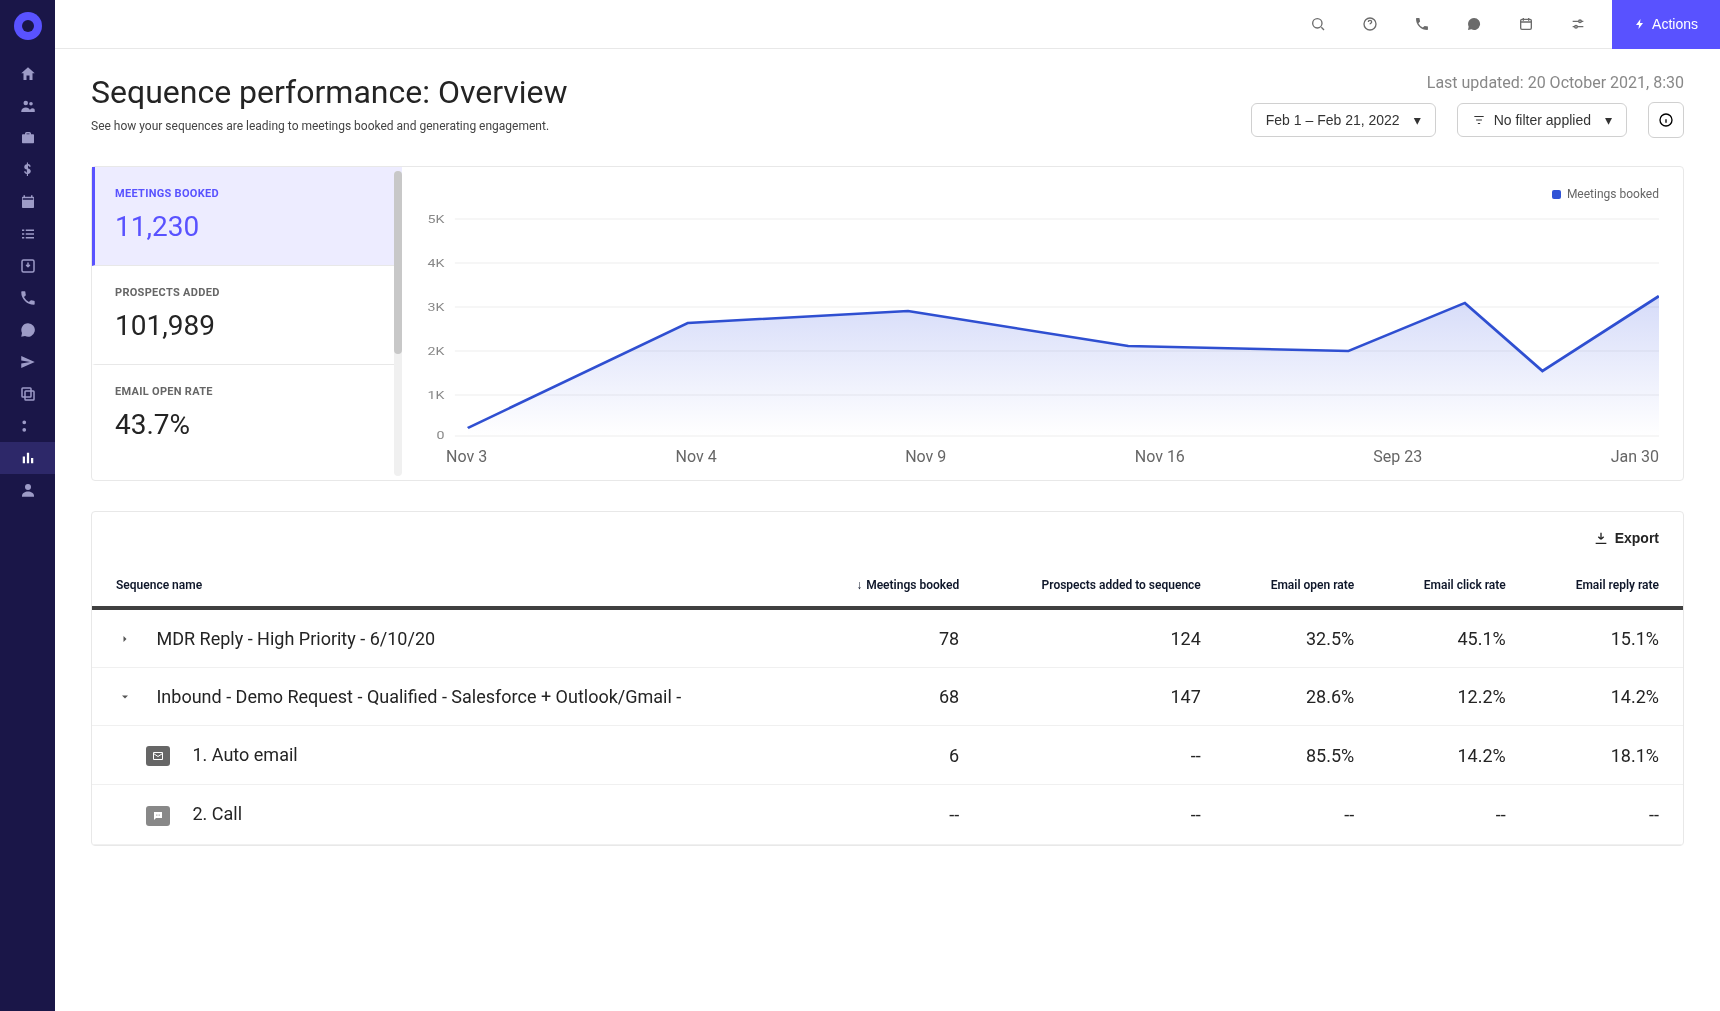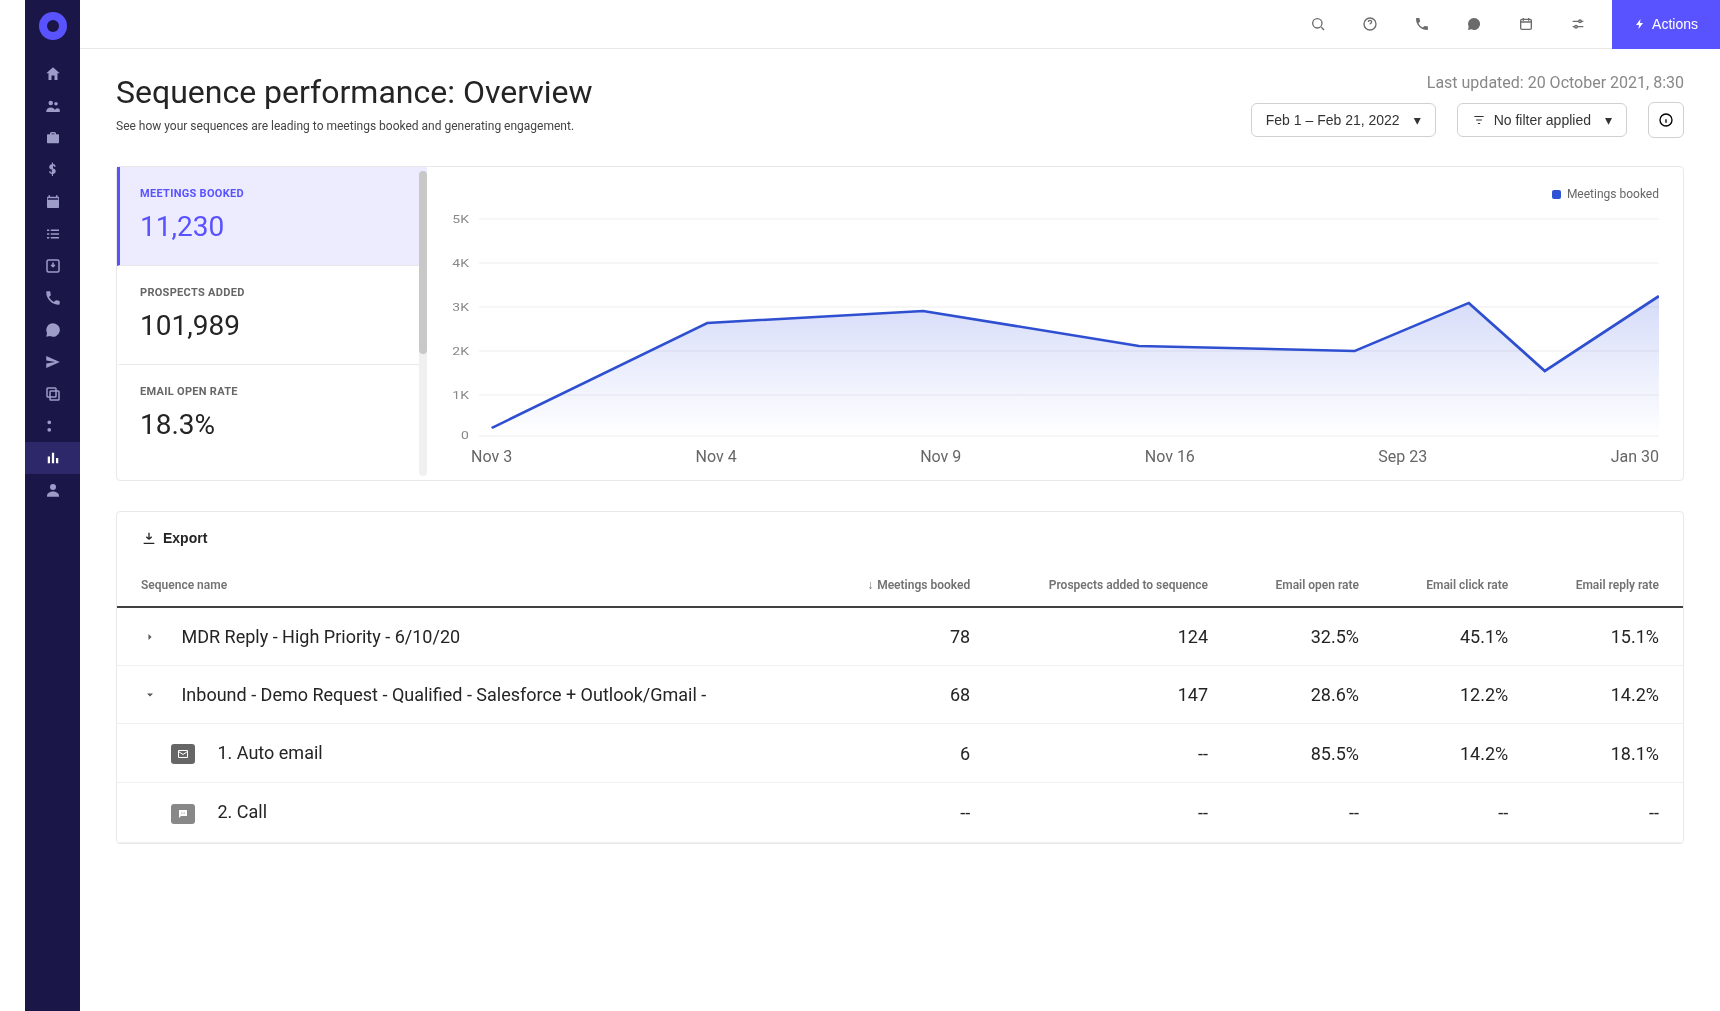--- a/index.html
+++ b/index.html
@@ -1,17 +1,17 @@
 <!DOCTYPE html>
 <html><head>
 <meta charset="utf-8">
 <style>
 * { box-sizing: border-box; margin: 0; padding: 0; }
 body { font-family: -apple-system, BlinkMacSystemFont, 'Segoe UI', Roboto, sans-serif; background: #fff; color: #242424; }
-.app { display: flex; height: 100vh; margin-left: 25px; }
+.app { display: flex; height: 100vh; }
 .sidebar { width: 55px; background: #1a1648; display: flex; flex-direction: column; align-items: center; padding-top: 12px; }
 .logo { width: 28px; height: 28px; background: #5952ff; border-radius: 50%; margin-bottom: 18px; position:relative; }
 .logo::after { content:''; position:absolute; width:12px; height:12px; background:#1a1648; border-radius:50%; top:8px; left:8px; }
 .nav-item { width: 55px; height: 32px; display: flex; align-items: center; justify-content: center; cursor: pointer; color: #9d9bc7; }
 .nav-item.active { background: #2d2869; color: #fff; }
 .nav-item svg { width: 18px; height: 18px; }
 .main { flex: 1; display: flex; flex-direction: column; overflow: hidden; }
 .topbar { height: 49px; border-bottom: 1px solid #e8e8e8; display: flex; align-items: center; justify-content: flex-end; padding: 0 0 0 20px; }
 .topbar-icons { display: flex; align-items: center; gap: 16px; margin-right: 0; }
 .topbar-icon { width: 36px; height: 36px; display: flex; align-items: center; justify-content: center; color: #6b6b6b; cursor: pointer; }
@@ -35,24 +35,24 @@
 .kpi-card.active .kpi-label { color: #5952ff; }
 .kpi-value { font-size: 28px; font-weight: 400; color: #242424; }
 .kpi-card.active .kpi-value { color: #5952ff; }
 .chart-area { flex: 1; padding: 20px 24px 14px 14px; }
 .legend { text-align: right; font-size: 12px; color: #666; margin-bottom: 10px; }
 .legend-dot { display:inline-block; width:9px; height:9px; background:#3053d6; border-radius:2px; margin-right:6px; vertical-align:middle;}
 .chart-wrap { position: relative; height: 230px; }
 .chart-wrap svg { width:100%; height:100%; }
 .x-labels { display:flex; justify-content:space-between; margin-left:30px; margin-top:6px; font-size:16px; color:#666; }
 .table-panel { border: 1px solid #e8e8e8; border-radius: 4px; padding: 0; }
-.table-toolbar { display:flex; justify-content:flex-start; padding: 18px 24px 18px 24px; }
+.table-toolbar { display:flex; justify-content:flex-end; padding: 18px 24px 18px 24px; }
 .export-btn { background:none; border:none; font-size:14px; font-weight:600; color:#242424; cursor:pointer; display:flex; align-items:center; gap:6px; }
 table { width: 100%; border-collapse: collapse; }
-th { text-align: right; font-size: 12px; font-weight: 600; color: #737373; padding: 14px 24px; border-bottom: 2px solid #404040; }
+th { text-align: right; font-size: 12px; font-weight: 600; color: #0f172a; padding: 14px 24px; border-bottom: 4px solid #404040; }
 th.left, td.left { text-align: left; }
 td { text-align: right; font-size: 18px; color: #242424; padding: 18px 24px; border-bottom: 1px solid #f0f0f0; }
 .row-expand { display:inline-flex; width:18px; height:18px; align-items:center; justify-content:center; margin-right: 18px; color:#555; }
 .sub-row td.left { padding-left: 54px; }
 .step-icon { display:inline-flex; width:24px; height:20px; align-items:center; justify-content:center; background:#666; color:#fff; border-radius:3px; margin-right:18px; font-size:12px; vertical-align:middle;}
 .step-icon.chat { background:#888; }
 .sort-arrow { display:inline-block; margin-right:4px; }
 .caret-down { display:inline-block; margin-left:6px; }
 </style>
 </head>
@@ -221,21 +221,21 @@
           <div class="kpi-card active">
             <div class="kpi-label">MEETINGS BOOKED</div>
             <div class="kpi-value">11,230</div>
           </div>
           <div class="kpi-card">
             <div class="kpi-label">PROSPECTS ADDED</div>
             <div class="kpi-value">101,989</div>
           </div>
           <div class="kpi-card" style="border-bottom:none">
             <div class="kpi-label">EMAIL OPEN RATE</div>
-            <div class="kpi-value">18.3%</div>
+            <div class="kpi-value">43.7%</div>
           </div>
           <div class="kpi-scroll">
               <div class="kpi-scroll-thumb"></div>
             </div>
         </div>
         <div class="chart-area">
           <div class="legend">
             <span class="legend-dot"></span><span>Meetings booked</span>
           </div>
           <div class="chart-wrap">

